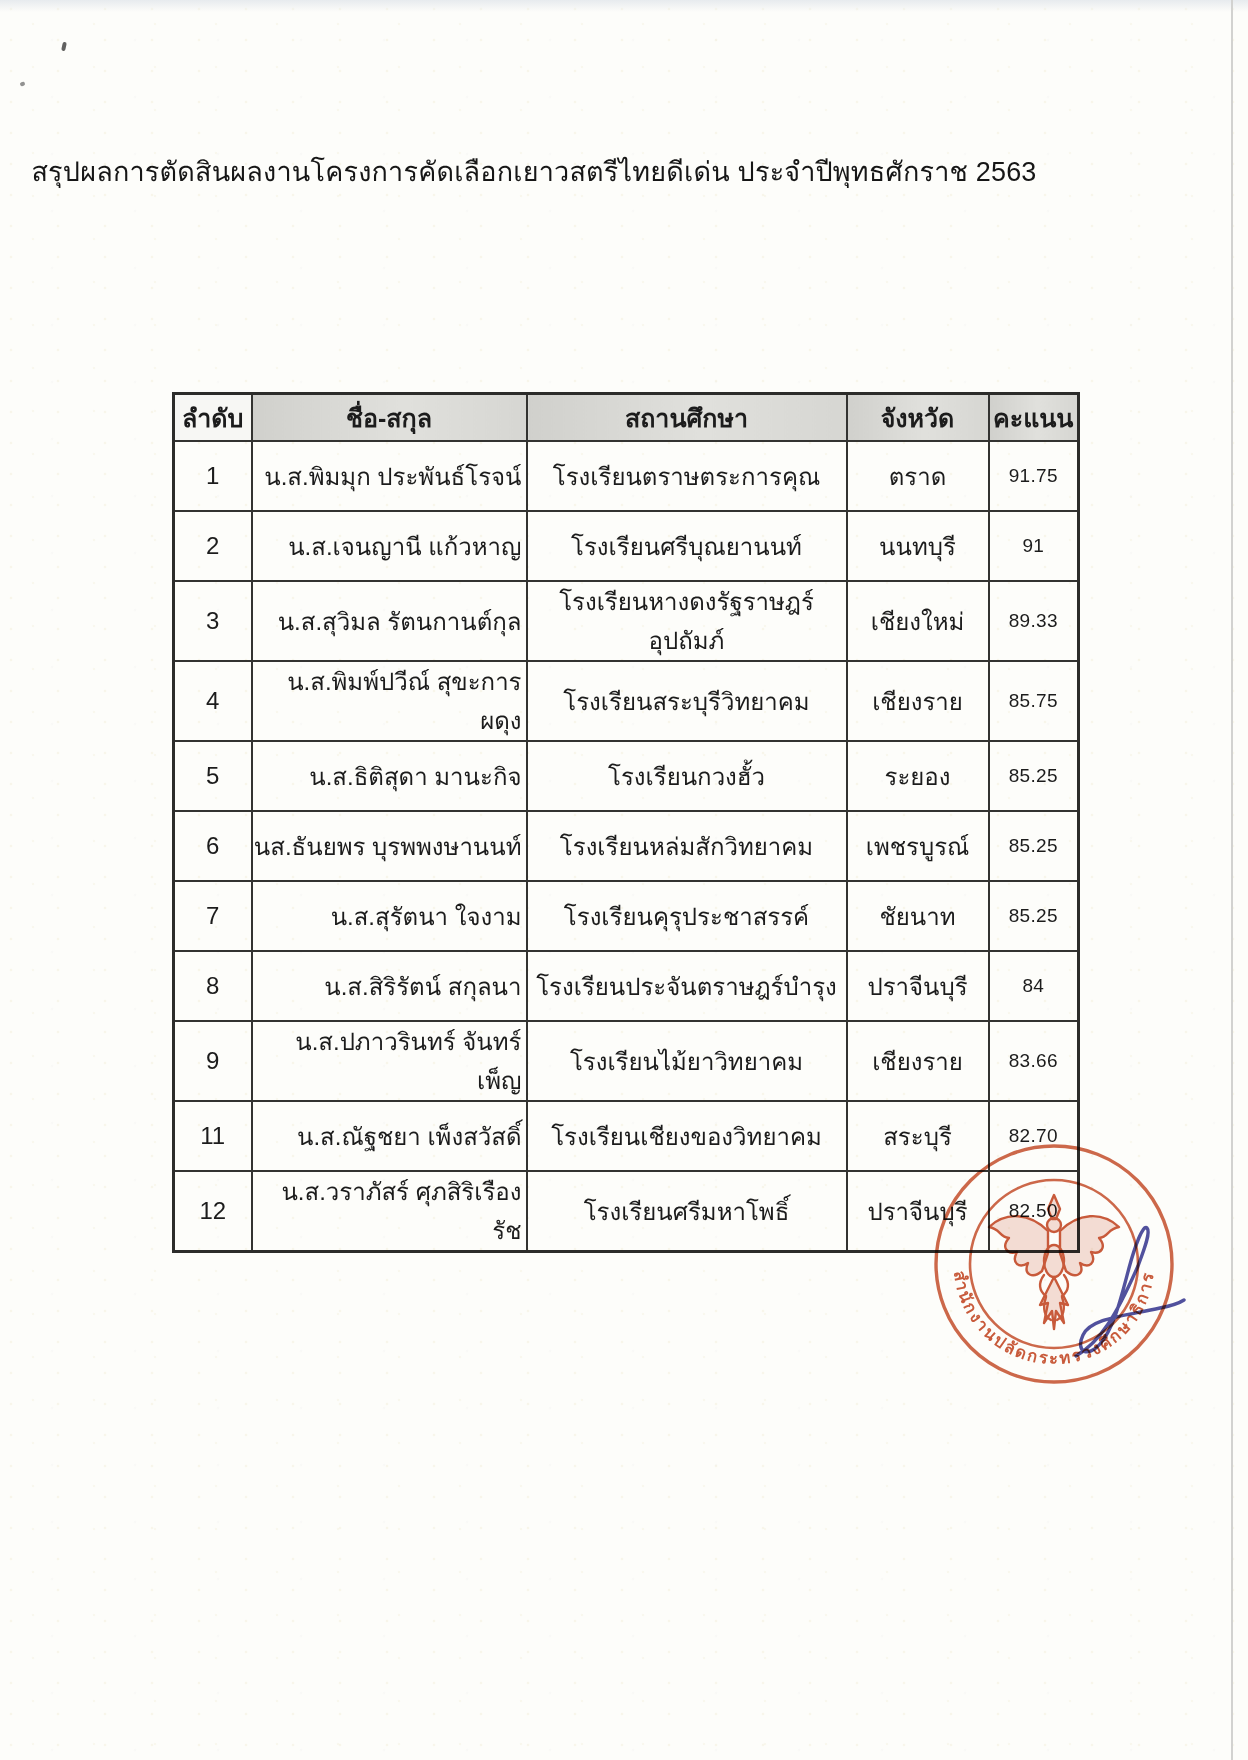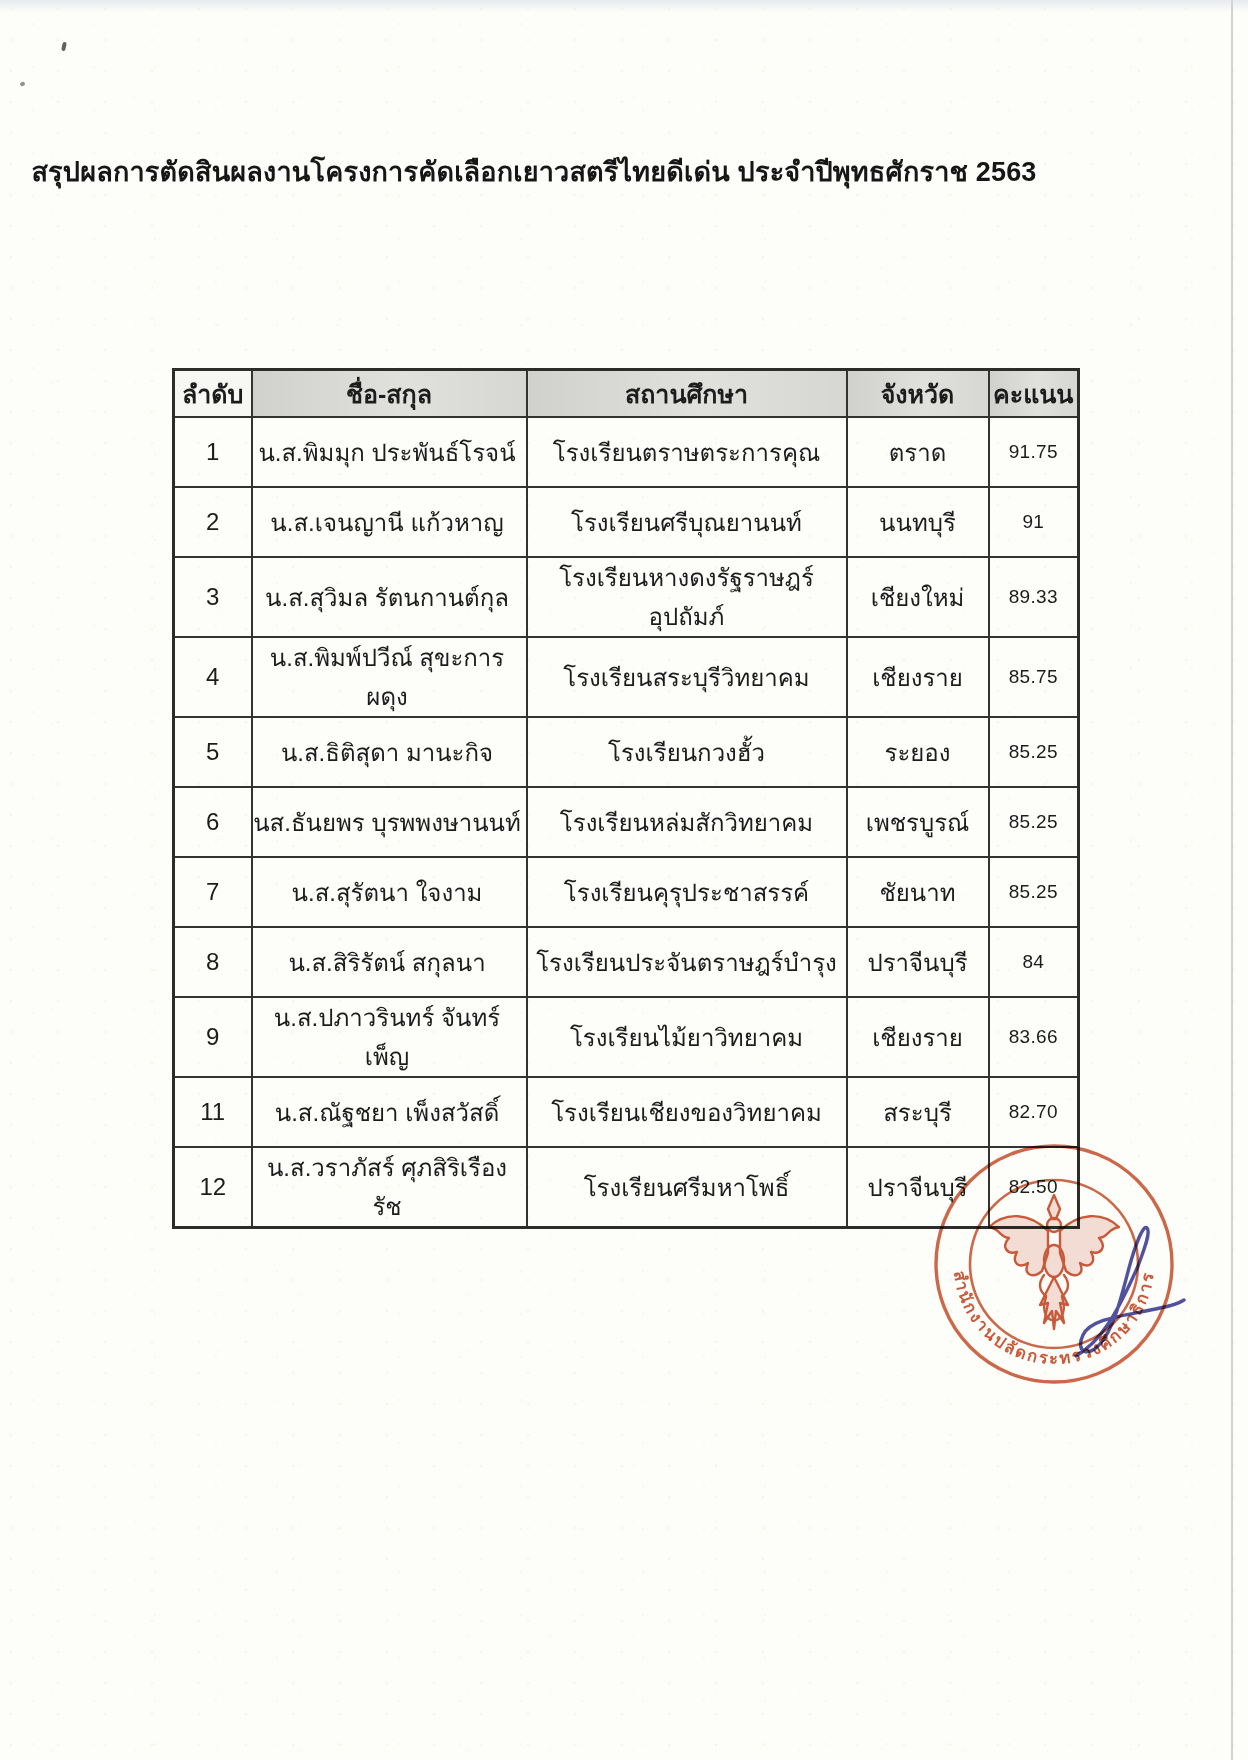--- a/index.html
+++ b/index.html
@@ -27,45 +27,45 @@
   .edge-right{
     position:absolute;top:0;bottom:0;left:1231px;width:2px;
     background:#d2d2d0;
   }
   .speck{position:absolute;background:#3a3a3a;border-radius:2px;}
   .speck.s1{left:62px;top:42px;width:4px;height:9px;transform:rotate(12deg);opacity:.8;}
   .speck.s2{left:20px;top:82px;width:5px;height:4px;transform:rotate(-20deg);opacity:.55;}
 
   .title-block{
     position:absolute;left:0;top:148px;width:1068px;
-    text-align:center;font-weight:bold;font-size:27px;line-height:48px;
+    text-align:center;font-weight:normal;font-size:27px;line-height:48px;
     letter-spacing:.2px;color:#161616;
   }
 
   table.results{
     position:absolute;left:172px;top:368px;
     width:905px;table-layout:fixed;
     border-collapse:collapse;
     font-size:24px;color:#1c1c1c;
   }
   table.results,table.results th,table.results td{
     border:2px solid #333331;
   }
-  table.results{border:3px solid #2c2c2a;}
+  table.results{border:3px solid #2c2c2a;margin-top:24px;}
   table.results th{
     height:45px;font-size:25px;font-weight:bold;
     background:linear-gradient(90deg,#d0d0cc,#e0e0dc 55%,#d6d6d2);
     text-align:center;vertical-align:middle;padding:0;
   }
   table.results th.col-no{background:#f7f7f4;}
   table.results td{
     height:68px;vertical-align:middle;text-align:center;
     padding:0 4px;background:transparent;
   }
-  table.results td.cell-name{text-align:center;padding-left:0;}
+  table.results td.cell-name{text-align:right;padding-left:0;}
   table.results td.cell-score{font-size:19px;letter-spacing:.3px;}
 
   .stamp{
     position:absolute;left:933px;top:1143px;width:242px;height:242px;
     mix-blend-mode:multiply;opacity:.94;
   }
   .signature{
     position:absolute;left:1048px;top:1218px;width:150px;height:165px;
     mix-blend-mode:multiply;opacity:.9;
   }

